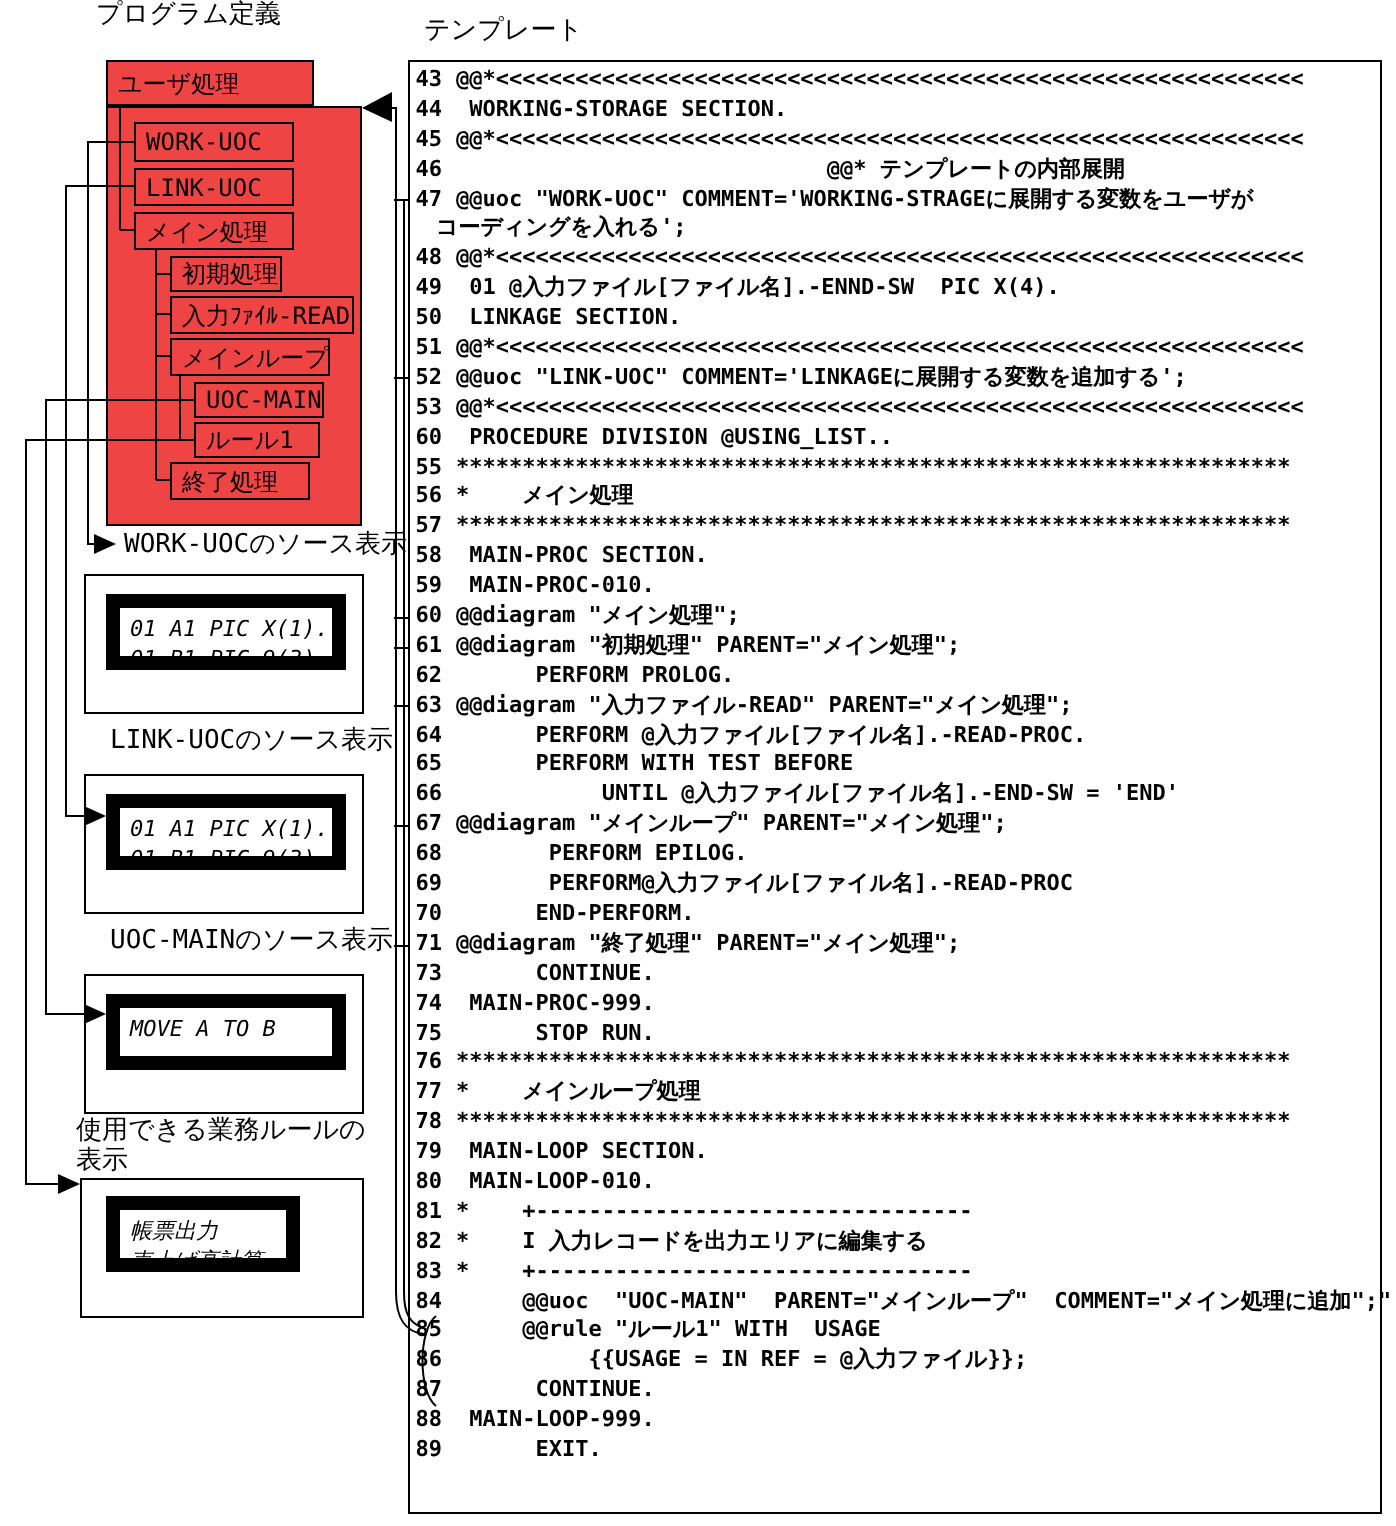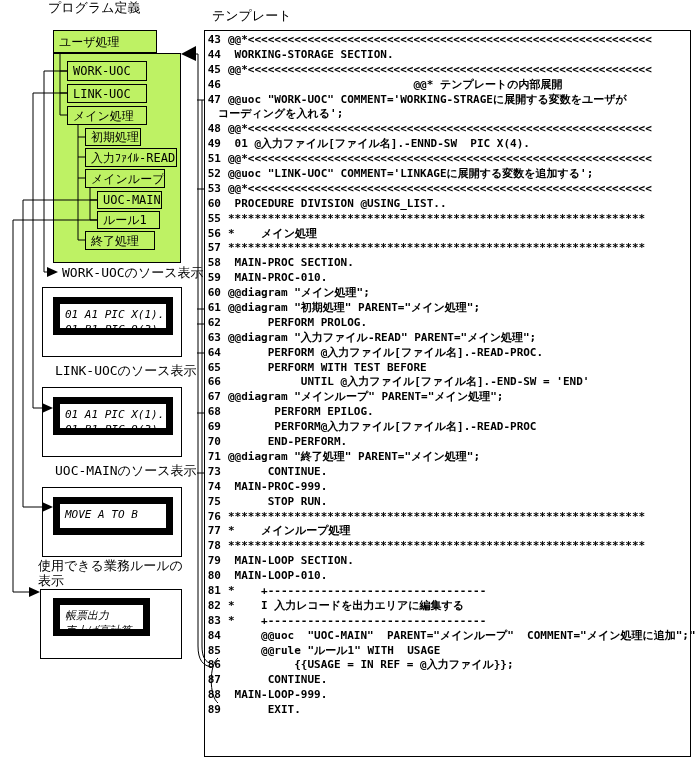--- a/index.html
+++ b/index.html
@@ -1,20 +1,20 @@
 <!DOCTYPE html>
 <html><head>
 <meta charset="utf-8">
 <style>
   html,body{margin:0;padding:0;background:#ffffff;}
   body{width:698px;height:763px;position:relative;overflow:hidden;
        font-family:"DejaVu Sans Mono",monospace;color:#000;}
   .canvas{position:absolute;left:0;top:0;width:698px;height:763px;}
   .lbl{position:absolute;font-size:13px;white-space:pre;line-height:15px;}
-  .box{position:absolute;border:1px solid #000;background:#bef264;box-sizing:border-box;}
+  .box{position:absolute;border:1px solid #000;background:#ef4444;box-sizing:border-box;}
   .node{font-size:12px;line-height:1;display:flex;align-items:center;
         padding-left:5px;white-space:pre;}
   .srcbox{position:absolute;border:1px solid #000;box-sizing:border-box;}
   .srcinner{position:absolute;border:7px solid #000000;box-sizing:border-box;
             font-size:11px;line-height:15px;white-space:pre;padding:3px 0 0 5px;font-style:italic;}
   .tplbox{position:absolute;border:1px solid #000;box-sizing:border-box;}
   #code{position:absolute;left:206px;top:33px;width:488px;font-size:11px;font-weight:bold;}
   #code .row{height:14.9px;line-height:14.9px;white-space:pre;}
   #code .num{display:inline-block;width:15px;text-align:right;margin-right:7px;}
   #code .row.wrap .txt{padding-left:12px;}
@@ -66,20 +66,21 @@
   <div class="tplbox" style="left:204px;top:30px;width:487px;height:727px;"></div>
   <div id="code">
       <div class="row"><span class="num">43</span><span class="txt">@@*&lt;&lt;&lt;&lt;&lt;&lt;&lt;&lt;&lt;&lt;&lt;&lt;&lt;&lt;&lt;&lt;&lt;&lt;&lt;&lt;&lt;&lt;&lt;&lt;&lt;&lt;&lt;&lt;&lt;&lt;&lt;&lt;&lt;&lt;&lt;&lt;&lt;&lt;&lt;&lt;&lt;&lt;&lt;&lt;&lt;&lt;&lt;&lt;&lt;&lt;&lt;&lt;&lt;&lt;&lt;&lt;&lt;&lt;&lt;&lt;&lt;</span></div>
       <div class="row"><span class="num">44</span><span class="txt"> WORKING-STORAGE SECTION.</span></div>
       <div class="row"><span class="num">45</span><span class="txt">@@*&lt;&lt;&lt;&lt;&lt;&lt;&lt;&lt;&lt;&lt;&lt;&lt;&lt;&lt;&lt;&lt;&lt;&lt;&lt;&lt;&lt;&lt;&lt;&lt;&lt;&lt;&lt;&lt;&lt;&lt;&lt;&lt;&lt;&lt;&lt;&lt;&lt;&lt;&lt;&lt;&lt;&lt;&lt;&lt;&lt;&lt;&lt;&lt;&lt;&lt;&lt;&lt;&lt;&lt;&lt;&lt;&lt;&lt;&lt;&lt;&lt;</span></div>
       <div class="row"><span class="num">46</span><span class="txt">                            @@* テンプレートの内部展開</span></div>
       <div class="row"><span class="num">47</span><span class="txt">@@uoc "WORK-UOC" COMMENT='WORKING-STRAGEに展開する変数をユーザが</span></div>
       <div class="row wrap"><span class="txt">コーディングを入れる';</span></div>
       <div class="row"><span class="num">48</span><span class="txt">@@*&lt;&lt;&lt;&lt;&lt;&lt;&lt;&lt;&lt;&lt;&lt;&lt;&lt;&lt;&lt;&lt;&lt;&lt;&lt;&lt;&lt;&lt;&lt;&lt;&lt;&lt;&lt;&lt;&lt;&lt;&lt;&lt;&lt;&lt;&lt;&lt;&lt;&lt;&lt;&lt;&lt;&lt;&lt;&lt;&lt;&lt;&lt;&lt;&lt;&lt;&lt;&lt;&lt;&lt;&lt;&lt;&lt;&lt;&lt;&lt;&lt;</span></div>
       <div class="row"><span class="num">49</span><span class="txt"> 01 @入力ファイル[ファイル名].-ENND-SW  PIC X(4).</span></div>
+      <div class="row"><span class="num">50</span><span class="txt"> LINKAGE SECTION.</span></div>
       <div class="row"><span class="num">51</span><span class="txt">@@*&lt;&lt;&lt;&lt;&lt;&lt;&lt;&lt;&lt;&lt;&lt;&lt;&lt;&lt;&lt;&lt;&lt;&lt;&lt;&lt;&lt;&lt;&lt;&lt;&lt;&lt;&lt;&lt;&lt;&lt;&lt;&lt;&lt;&lt;&lt;&lt;&lt;&lt;&lt;&lt;&lt;&lt;&lt;&lt;&lt;&lt;&lt;&lt;&lt;&lt;&lt;&lt;&lt;&lt;&lt;&lt;&lt;&lt;&lt;&lt;&lt;</span></div>
       <div class="row"><span class="num">52</span><span class="txt">@@uoc "LINK-UOC" COMMENT='LINKAGEに展開する変数を追加する';</span></div>
       <div class="row"><span class="num">53</span><span class="txt">@@*&lt;&lt;&lt;&lt;&lt;&lt;&lt;&lt;&lt;&lt;&lt;&lt;&lt;&lt;&lt;&lt;&lt;&lt;&lt;&lt;&lt;&lt;&lt;&lt;&lt;&lt;&lt;&lt;&lt;&lt;&lt;&lt;&lt;&lt;&lt;&lt;&lt;&lt;&lt;&lt;&lt;&lt;&lt;&lt;&lt;&lt;&lt;&lt;&lt;&lt;&lt;&lt;&lt;&lt;&lt;&lt;&lt;&lt;&lt;&lt;&lt;</span></div>
       <div class="row"><span class="num">60</span><span class="txt"> PROCEDURE DIVISION @USING_LIST..</span></div>
       <div class="row"><span class="num">55</span><span class="txt">***************************************************************</span></div>
       <div class="row"><span class="num">56</span><span class="txt">*    メイン処理</span></div>
       <div class="row"><span class="num">57</span><span class="txt">***************************************************************</span></div>
       <div class="row"><span class="num">58</span><span class="txt"> MAIN-PROC SECTION.</span></div>
       <div class="row"><span class="num">59</span><span class="txt"> MAIN-PROC-010.</span></div>
       <div class="row"><span class="num">60</span><span class="txt">@@diagram "メイン処理";</span></div>

